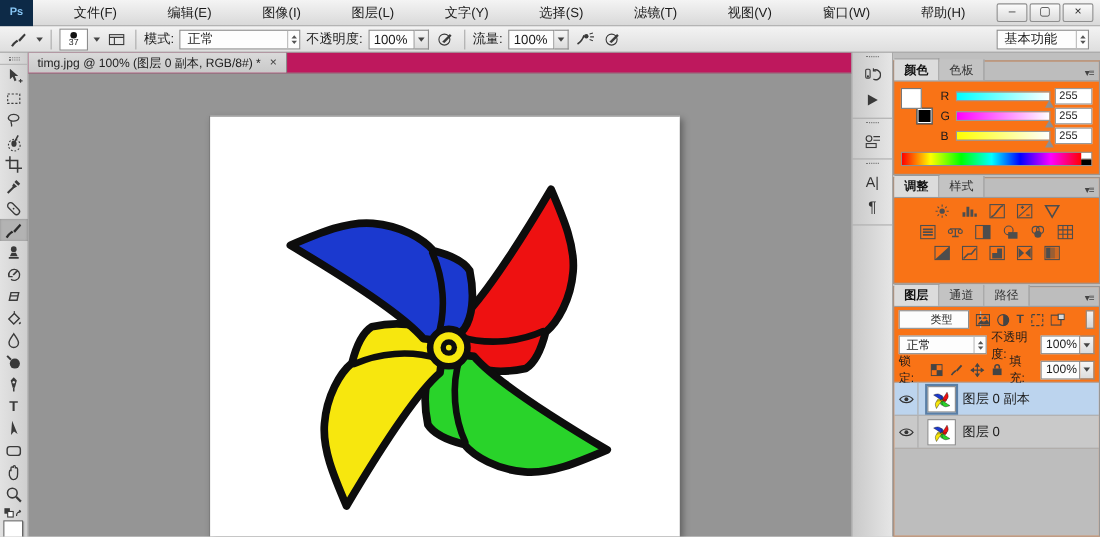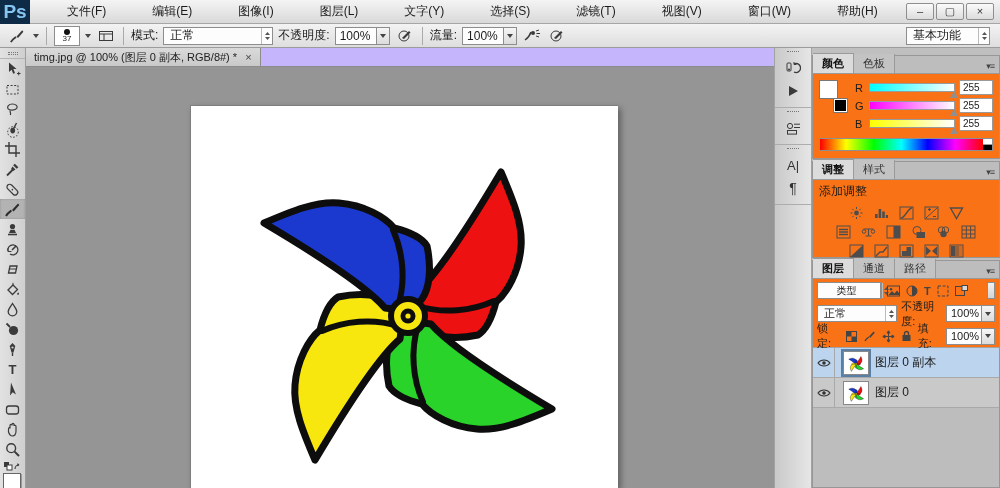--- a/index.html
+++ b/index.html
@@ -5,39 +5,39 @@
   * { margin:0; padding:0; box-sizing:border-box; }
   html,body { width:1000px; height:488px; }
   body { font-family:"Liberation Sans",sans-serif; font-size:12px; color:#1b1b1b; background:#d8d8d8; }
   #root { position:relative; width:1000px; height:488px; overflow:hidden; background:#d8d8d8; }
 
   
   .titlebar { position:absolute; left:0; top:0; width:1000px; height:24px;
     background:linear-gradient(#f4f4f4,#d9d9d9); border-bottom:1px solid #a6a6a6;
     display:flex; align-items:center; }
   .ps-logo { width:30px; height:24px; background:#0d2a47; color:#86c4f2; font-weight:bold;
-    font-size:19px; display:flex; align-items:center; justify-content:center; }
+    font-size:10px; display:flex; align-items:center; justify-content:center; }
   .menu-item { padding:0 9px; line-height:23px; font-size:12px; cursor:default;margin-left:28px; }
   .winbtns { margin-left:auto; display:flex; gap:2px; padding-right:6px; }
   .winbtn { width:28px; height:17px; border:1px solid #8f8f8f; background:linear-gradient(#fbfbfb,#dcdcdc);
     font-size:11px; line-height:15px; text-align:center; color:#333; border-radius:2px; }
 
   
   .optionsbar { position:absolute; left:0; top:24px; width:1000px; height:24px;
     background:linear-gradient(#f3f3f3,#dedede); border-bottom:1px solid #9c9c9c;
     display:flex; align-items:center; gap:5px; padding:0 6px; font-size:12px; }
   .sep { width:1px; height:18px; background:#aaa; margin:0 2px; }
   .tool-preview { width:22px; height:18px; display:flex; align-items:center; justify-content:center; }
   .mini-caret { width:0; height:0; border-left:3px solid transparent; border-right:3px solid transparent;
     border-top:4px solid #444; }
   .brushsize-box { width:26px; height:20px; border:1px solid #8d8d8d; background:#fff;
     display:flex; flex-direction:column; align-items:center; justify-content:center; line-height:1; }
   .brushsize-box .dot { width:6px; height:6px; border-radius:50%; background:#111; }
   .brushsize-box .num { font-size:8px; color:#222; }
-  .combo { height:18px; border:1px solid #8d8d8d; background:#fdfdfd; display:flex; align-items:center;justify-content:center; }
+  .combo { height:18px; border:1px solid #8d8d8d; background:#fdfdfd; display:flex; align-items:center; }
   .combo .val { padding:0 6px; flex:1; white-space:nowrap; }
   .caret2 { width:11px; height:16px; border-left:1px solid #bbb; display:flex; align-items:center; justify-content:center; }
   .valbox { height:18px; border:1px solid #8d8d8d; background:#fdfdfd; padding:0 4px; line-height:16px; }
   .dropbtn { width:13px; height:18px; border:1px solid #8d8d8d; border-left:none;
     background:linear-gradient(#f6f6f6,#dcdcdc); display:flex; align-items:center; justify-content:center; }
   .opt-icon { width:20px; height:18px; display:flex; align-items:center; justify-content:center; }
   .workspace { margin-left:auto; margin-right:4px; width:84px; }
 
   
   .toolbar { position:absolute; left:0; top:48px; width:26px; height:440px;
@@ -45,21 +45,21 @@
   .tb-grip { height:11px; border-bottom:1px solid #b5b5b5; display:flex; align-items:center; justify-content:center; }
   .tb-grip i { display:block; width:10px; height:3px; border-top:1px dotted #777; border-bottom:1px dotted #777; }
   .tool { width:25px; height:20px; display:flex; align-items:center; justify-content:center; }
   .tool.selected { background:#b3b3b3; box-shadow:inset 0 0 2px #888; }
   .tool svg { display:block; }
   .tb-colors { padding:2px 3px; }
   .fg-swatch { width:18px; height:16px; background:#fff; border:1px solid #666; box-shadow:inset 0 0 0 1px #fff, 1px 1px 0 #999; }
 
   
   .docarea { position:absolute; left:26px; top:48px; width:748px; height:440px; background:#959595; }
-  .tabbar { height:19px; background:#c4b5fd; border-bottom:1px solid #8c8c8c; display:flex; }
+  .tabbar { height:19px; background:#be185d; border-bottom:1px solid #8c8c8c; display:flex; }
   .doctab { background:linear-gradient(#dadada,#c9c9c9); border-right:1px solid #8c8c8c;
     padding:0 8px; font-size:11px; display:flex; align-items:center; gap:8px; color:#222; }
   .doctab .closex { color:#444; font-size:11px; }
   .canvas { position:absolute; left:164px; top:57px; width:428px; height:383px; background:#ffffff;
     border-left:1px solid #7e7e7e; border-top:1px solid #7e7e7e; box-shadow:3px 3px 6px rgba(0,0,0,.35); }
 
   
   .dockstrip { position:absolute; left:774px; top:48px; width:38px; height:440px;
     background:linear-gradient(90deg,#c9c9c9,#e6e6e6); border-left:1px solid #a2a2a2; border-right:1px solid #a2a2a2; }
   .dock-group { border-bottom:1px solid #adadad; padding-bottom:4px; }
@@ -483,21 +483,20 @@
     </div>
   </div>
 
   <div class="pgroup pg-adjust">
     <div class="ptabs">
       <span class="ptab active">调整</span>
       <span class="ptab">样式</span>
       <span class="pmenu">▾≡</span>
     </div>
     <div class="adj-body">
-      <div class="adj-title">添加调整</div>
       <div class="adj-row">
         <span class="adj-ic">
               <svg class="ic" width="15" height="14" viewBox="0 0 15 14">
                 <circle cx="7.5" cy="7" r="2.4" fill="#4d4d4d"></circle>
                 <g stroke="#4d4d4d">
                   <path d="M7.5,1 V3 M7.5,11 V13 M1.5,7 H3.5 M11.5,7 H13.5 M3.3,2.8 L4.7,4.2 M10.3,9.8 L11.7,11.2 M11.7,2.8 L10.3,4.2 M4.7,9.8 L3.3,11.2"></path>
                 </g>
               </svg>
             </span>
         <span class="adj-ic">

